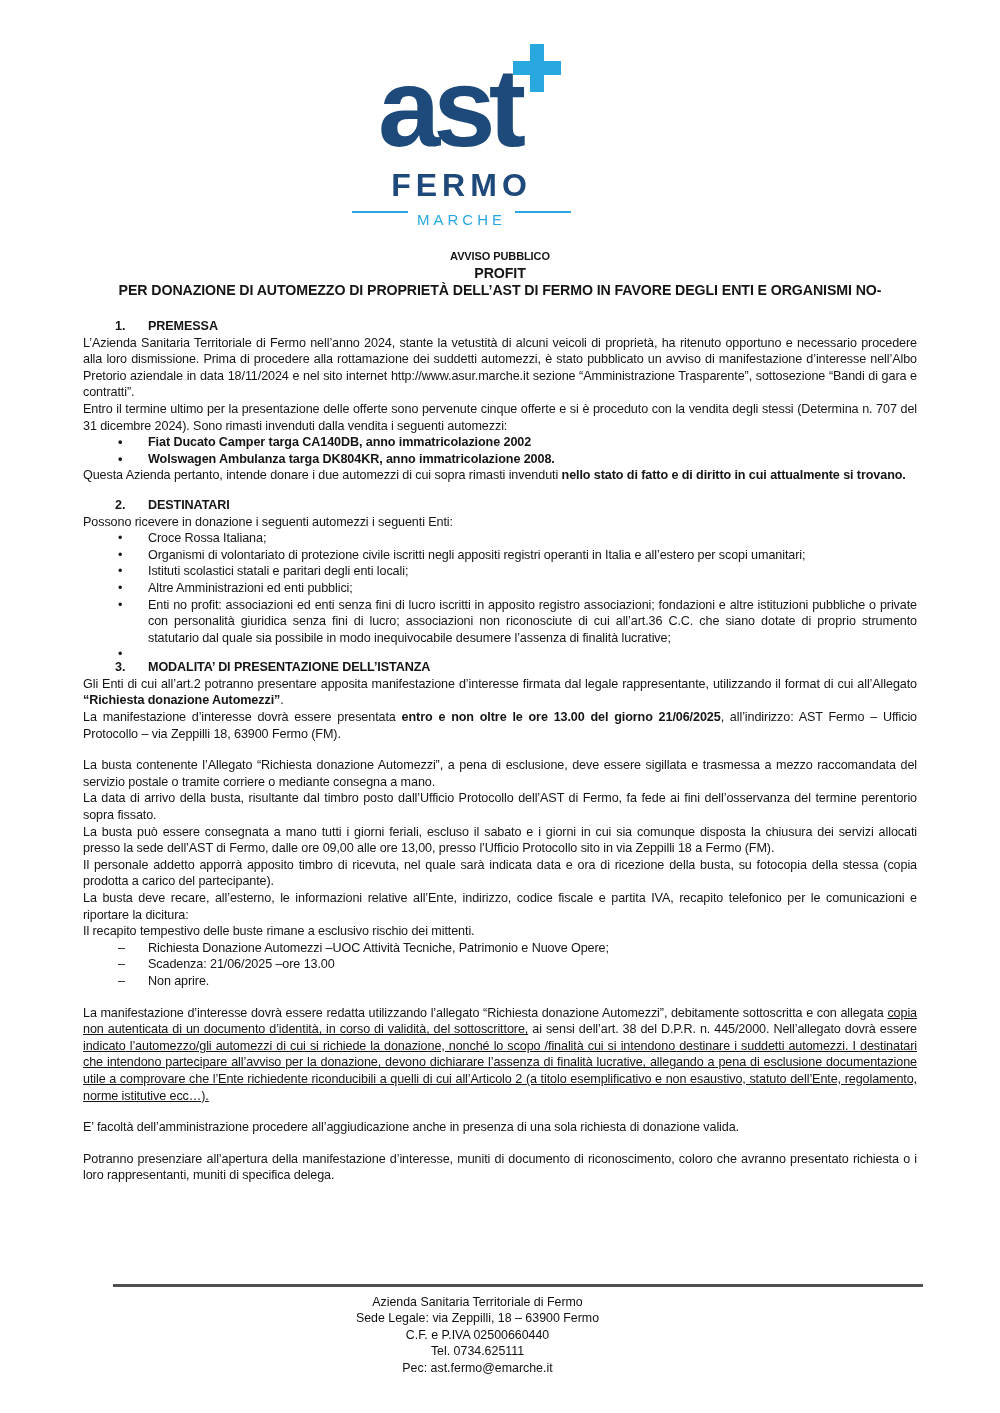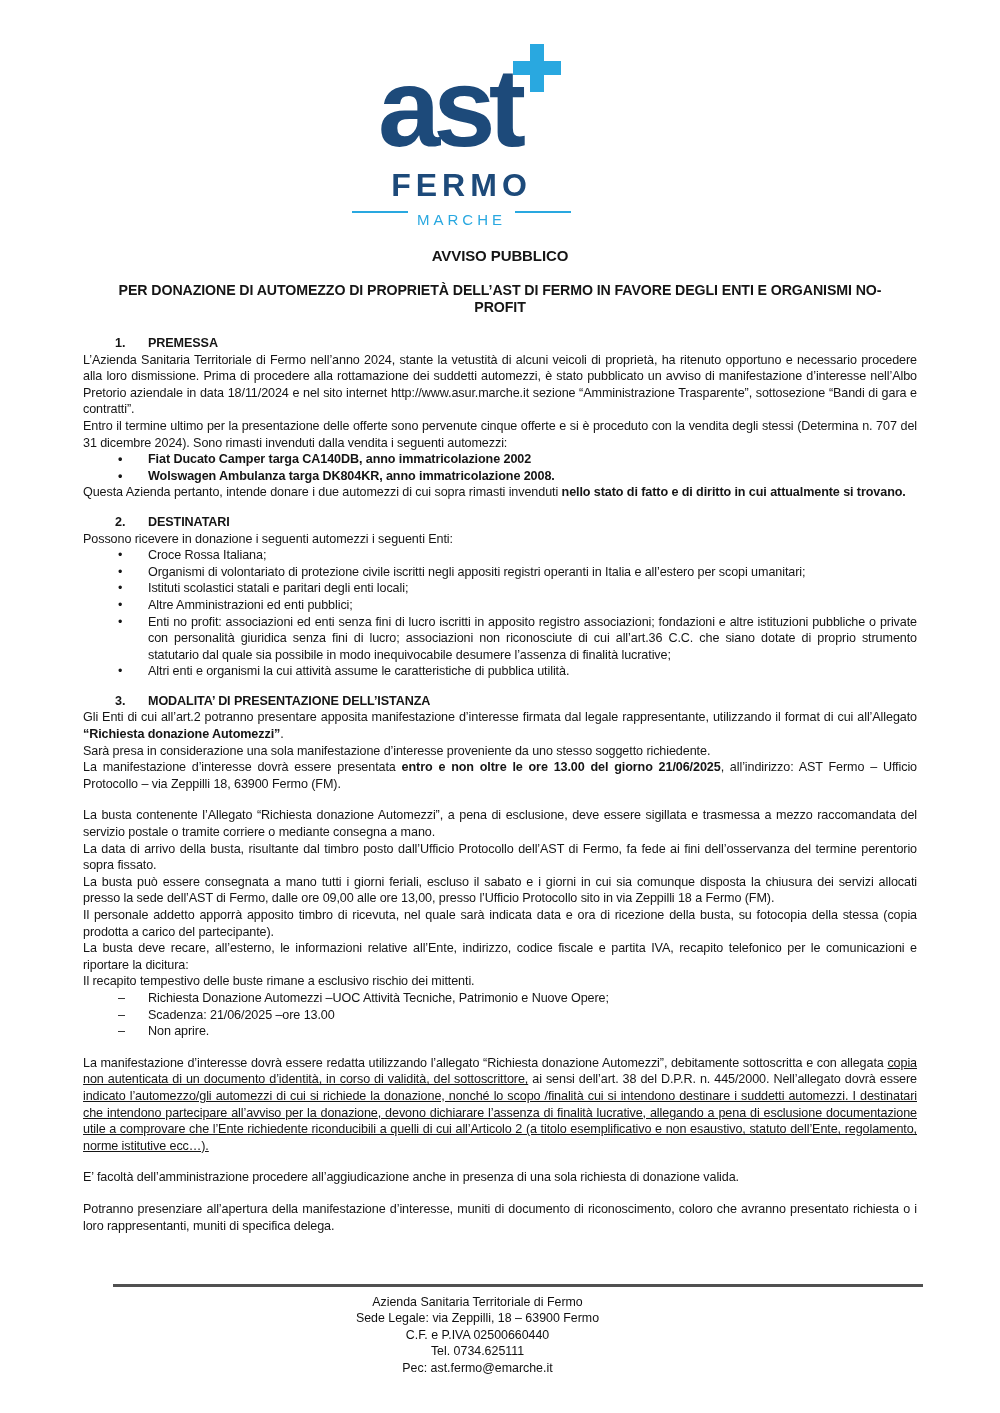--- a/index.html
+++ b/index.html
@@ -31,21 +31,21 @@
     margin-top:8px;font-size:32px;font-weight:700;color:var(--navy);letter-spacing:5px;
   }
   .logo-marche{
     margin-top:7px;display:flex;align-items:flex-start;gap:9px;
     color:var(--sky);font-size:15px;font-weight:500;letter-spacing:4px;
   }
   .logo-marche .mline{width:56px;height:2px;background:var(--sky);}
 
   
   .doc{position:absolute;top:247px;left:83px;width:834px;font-size:12.6px;line-height:16.6px;letter-spacing:-0.1px;}
-  .doc-title{text-align:center;font-weight:700;font-size:15px;line-height:18px;margin-bottom:17px;}
+  .doc-title{text-align:center;font-weight:700;font-size:11px;line-height:18px;}
   .doc-subtitle{text-align:center;font-weight:700;font-size:14.2px;line-height:17px;}
   .doc-blocks{margin-top:19px;}
   .doc-heading{display:flex;font-weight:700;margin-top:13px;}
   .doc-heading .h-num{margin-left:32px;width:33px;flex:0 0 33px;}
   .doc-heading .h-text{flex:1;}
   .doc-par{text-align:justify;margin:0;}
   .doc-li{position:relative;padding-left:65px;text-align:justify;}
   .doc-li .li-marker{position:absolute;left:35px;top:0;}
   .doc-spacer{height:15px;}
   .b{font-weight:700;}
@@ -72,22 +72,22 @@
     <div class="logo-marche">
       <span class="mline"></span>
       <span>MARCHE</span>
       <span class="mline"></span>
     </div>
   </div>
 
   <div class="doc">
     <div class="doc-title">AVVISO PUBBLICO</div>
     <div class="doc-subtitle">
+      <div>PROFIT</div>
       <div>PER DONAZIONE DI AUTOMEZZO DI PROPRIETÀ DELL’AST DI FERMO IN FAVORE DEGLI ENTI E ORGANISMI NO-</div>
-      <div>PROFIT</div>
     </div>
     <div class="doc-blocks" id="doc-blocks">
         <div class="doc-heading">
           <span class="h-num">1.</span>
           <span class="h-text">PREMESSA</span>
         </div>
         <div class="doc-par"><span>L’Azienda Sanitaria Territoriale di Fermo nell’anno 2024, stante la vetustità di alcuni veicoli di proprietà, ha ritenuto opportuno e necessario procedere alla loro dismissione. Prima di procedere alla rottamazione dei suddetti automezzi, è stato pubblicato un avviso di manifestazione d’interesse nell’Albo Pretorio aziendale in data 18/11/2024 e nel sito internet http://www.asur.marche.it  sezione “Amministrazione Trasparente”, sottosezione “Bandi di gara e contratti”.</span></div>
         <div class="doc-par"><span>Entro il termine ultimo per la presentazione delle offerte sono pervenute cinque offerte e si è proceduto con la vendita degli stessi (Determina n. 707 del 31 dicembre 2024). Sono rimasti invenduti dalla vendita i seguenti automezzi:</span></div>
         <div class="doc-list">
           <div class="doc-li"><span class="li-marker b">•</span><span class="li-text"><span class="b">Fiat Ducato Camper targa CA140DB, anno immatricolazione 2002</span></span></div>
@@ -98,28 +98,27 @@
           <span class="h-num">2.</span>
           <span class="h-text">DESTINATARI</span>
         </div>
         <div class="doc-par"><span>Possono ricevere in donazione i seguenti automezzi i seguenti Enti:</span></div>
         <div class="doc-list">
           <div class="doc-li"><span class="li-marker">•</span><span class="li-text"><span>Croce Rossa Italiana;</span></span></div>
           <div class="doc-li"><span class="li-marker">•</span><span class="li-text"><span>Organismi di volontariato di protezione civile iscritti negli appositi registri operanti in Italia e all’estero per scopi umanitari;</span></span></div>
           <div class="doc-li"><span class="li-marker">•</span><span class="li-text"><span>Istituti scolastici statali e paritari degli enti locali;</span></span></div>
           <div class="doc-li"><span class="li-marker">•</span><span class="li-text"><span>Altre Amministrazioni ed enti pubblici;</span></span></div>
           <div class="doc-li"><span class="li-marker">•</span><span class="li-text"><span>Enti no profit: associazioni ed enti senza fini di lucro iscritti in apposito registro associazioni; fondazioni e altre istituzioni pubbliche o private con personalità giuridica senza fini di lucro; associazioni non riconosciute di cui all’art.36 C.C. che siano dotate di proprio strumento statutario dal quale sia possibile in modo inequivocabile desumere l’assenza di finalità lucrative;</span></span></div>
-          <div class="doc-li"><span class="li-marker">•</span><span class="li-text"><span>Altri enti e organismi la cui attività assume le caratteristiche di pubblica utilità.</span></span></div>
+          <div class="doc-li"><span class="li-marker">•</span></div>
         </div>
         <div class="doc-heading">
           <span class="h-num">3.</span>
           <span class="h-text">MODALITA’ DI PRESENTAZIONE DELL’ISTANZA</span>
         </div>
         <div class="doc-par"><span>Gli Enti di cui all’art.2 potranno presentare apposita manifestazione d’interesse firmata dal legale rappresentante, utilizzando il format di cui all’Allegato </span><span class="b">“Richiesta donazione Automezzi”</span><span>.</span></div>
-        <div class="doc-par"><span>Sarà presa in considerazione una sola manifestazione d’interesse proveniente da uno stesso soggetto richiedente.</span></div>
         <div class="doc-par"><span>La manifestazione d’interesse dovrà essere presentata </span><span class="b">entro e non oltre le ore 13.00 del giorno 21/06/2025</span><span>, all’indirizzo: AST Fermo – Ufficio Protocollo – via Zeppilli 18, 63900 Fermo (FM).</span></div>
         <div class="doc-spacer"></div>
         <div class="doc-par"><span>La busta contenente l’Allegato “Richiesta donazione Automezzi”, a pena di esclusione, deve essere sigillata e trasmessa a mezzo raccomandata del servizio postale o tramite corriere o mediante consegna a mano.</span></div>
         <div class="doc-par"><span>La data di arrivo della busta, risultante dal timbro posto dall’Ufficio Protocollo dell’AST di Fermo, fa fede ai fini dell’osservanza del termine perentorio sopra fissato.</span></div>
         <div class="doc-par"><span>La busta può essere consegnata a mano tutti i giorni feriali, escluso il sabato e i giorni in cui sia comunque disposta la chiusura dei servizi allocati presso la sede dell’AST di Fermo, dalle ore 09,00 alle ore 13,00, presso l’Ufficio Protocollo sito in via Zeppilli 18 a Fermo (FM).</span></div>
         <div class="doc-par"><span>Il personale addetto apporrà apposito timbro di ricevuta, nel quale sarà indicata data e ora di ricezione della busta, su fotocopia della stessa (copia prodotta a carico del partecipante).</span></div>
         <div class="doc-par"><span>La busta deve recare, all’esterno, le informazioni relative all’Ente, indirizzo, codice fiscale e partita IVA, recapito telefonico per le comunicazioni e riportare la dicitura:</span></div>
         <div class="doc-par"><span>Il recapito tempestivo delle buste rimane a esclusivo rischio dei mittenti.</span></div>
         <div class="doc-list">
           <div class="doc-li"><span class="li-marker">–</span><span class="li-text"><span>Richiesta Donazione Automezzi –UOC Attività Tecniche, Patrimonio e Nuove Opere;</span></span></div>

